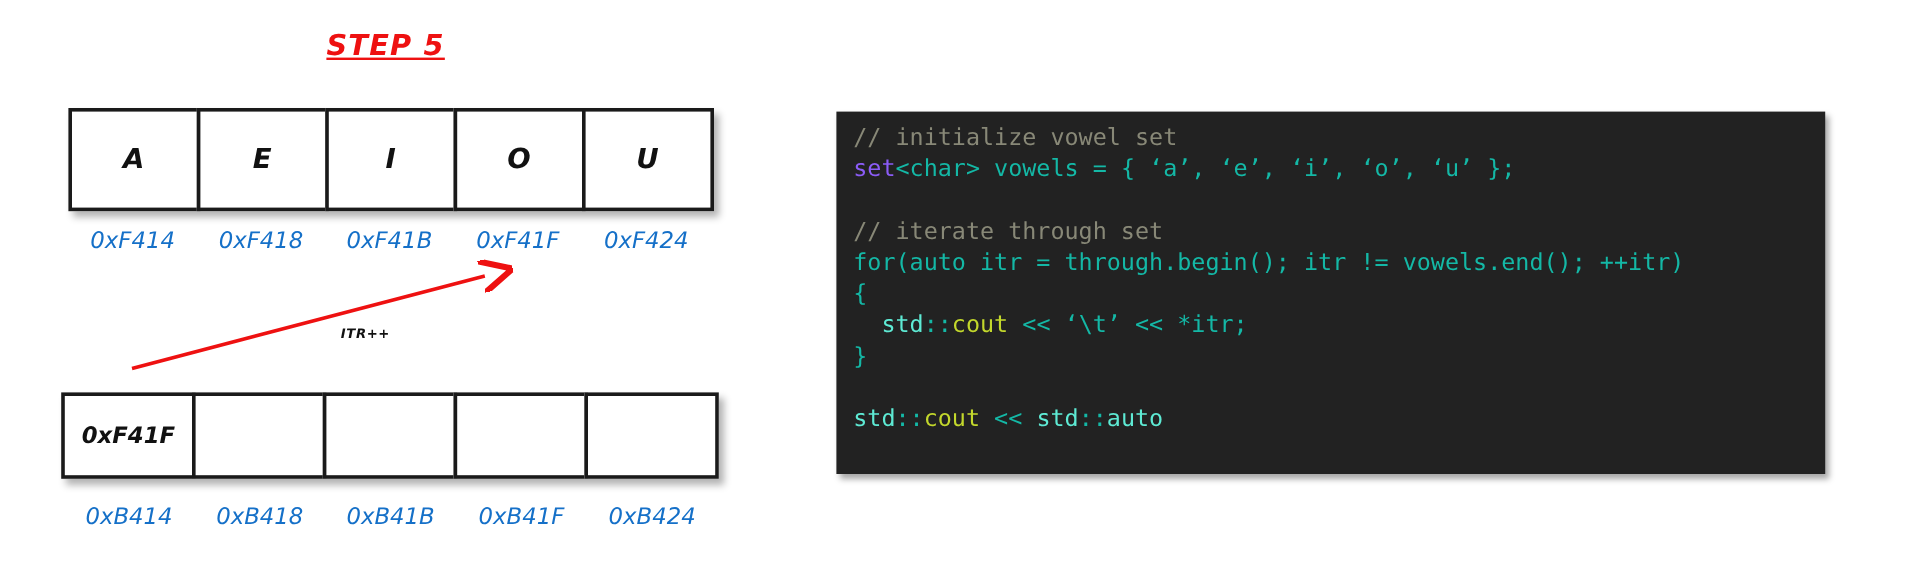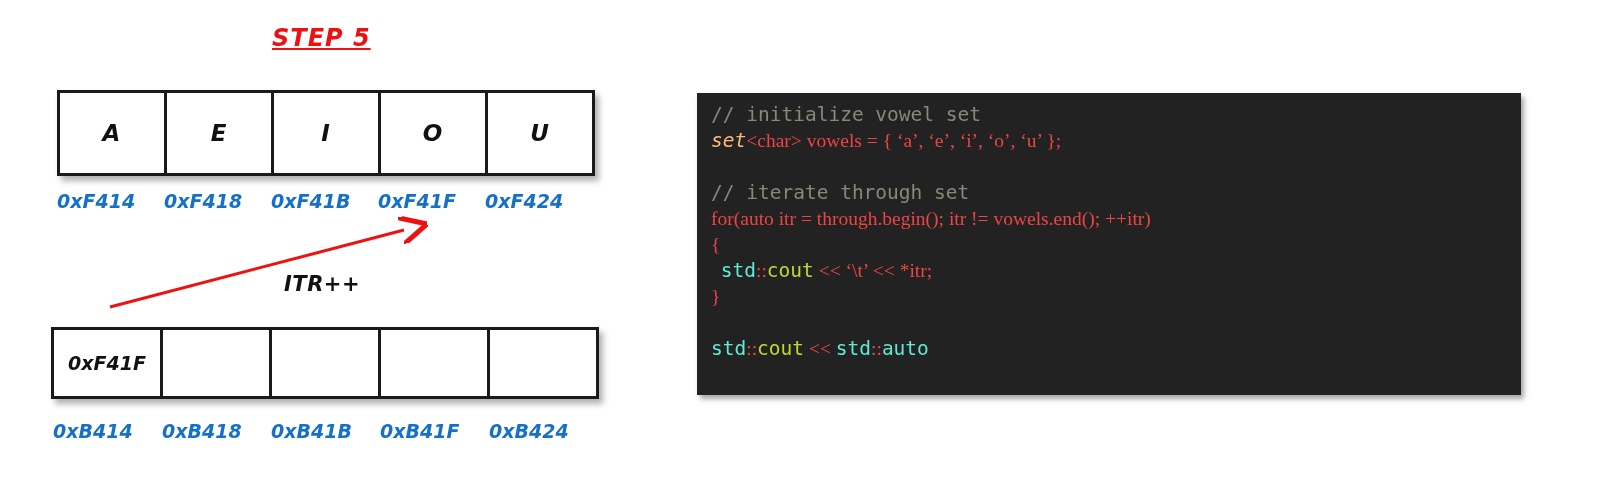--- a/index.html
+++ b/index.html
@@ -66,24 +66,24 @@
   #row-bottom .cell-text { font-size: 19px; letter-spacing: 0px; }
 
   
   .addr-row {
     position: absolute;
     display: flex;
   }
   .addr-label {
     font-family: "DejaVu Sans", sans-serif;
     font-size: 19px;
-    font-weight: bold;
+    font-weight: normal;
     font-style: italic;
     color: #1570c8;
-    text-align: left;
+    text-align: center;
     white-space: nowrap;
     letter-spacing: 0px;
   }
   #addr-row-top { left: 57px; top: 190px; }
   #addr-row-top .addr-label { width: 107px; }
   #addr-row-bottom { left: 53px; top: 420px; }
   #addr-row-bottom .addr-label { width: 109px; }
 
   
   #arrow-svg {
@@ -92,21 +92,21 @@
     top: 215px;
     width: 340px;
     height: 105px;
     pointer-events: none;
   }
   #arrow-label {
     position: absolute;
     left: 284px;
     top: 272px;
     font-family: "DejaVu Sans", sans-serif;
-    font-size: 21px;
+    font-size: 11px;
     font-weight: bold;
     font-style: italic;
     color: #111111;
     letter-spacing: 0.5px;
     white-space: nowrap;
   }
 
   
   #code-block {
     position: absolute;
@@ -123,24 +123,24 @@
   #code-pre {
     margin: 0;
     font-family: "DejaVu Sans Mono", monospace;
     font-size: 19.5px;
     line-height: 26px;
     color: #f2f2f2;
     white-space: pre;
     letter-spacing: 0px;
   }
   .tok-comment { color: #888877; }
-  .tok-kw      { color: #fdba74; font-style: italic; }
+  .tok-kw      { color: #8b5cf6; }
   .tok-ns      { color: #5eead4; }
   .tok-fn      { color: #c3d82c; }
-  .tok-plain   { color: #ef4444; font-family: Liberation Serif, serif; }
+  .tok-plain   { color: #14b8a6; }
 </style>
 </head>
 <body>
 
 <div id="step-title">STEP 5</div>
 
 <div class="mem-row" id="row-top">
   <div class="mem-cell">
       <span class="cell-text">A</span>
     </div>

